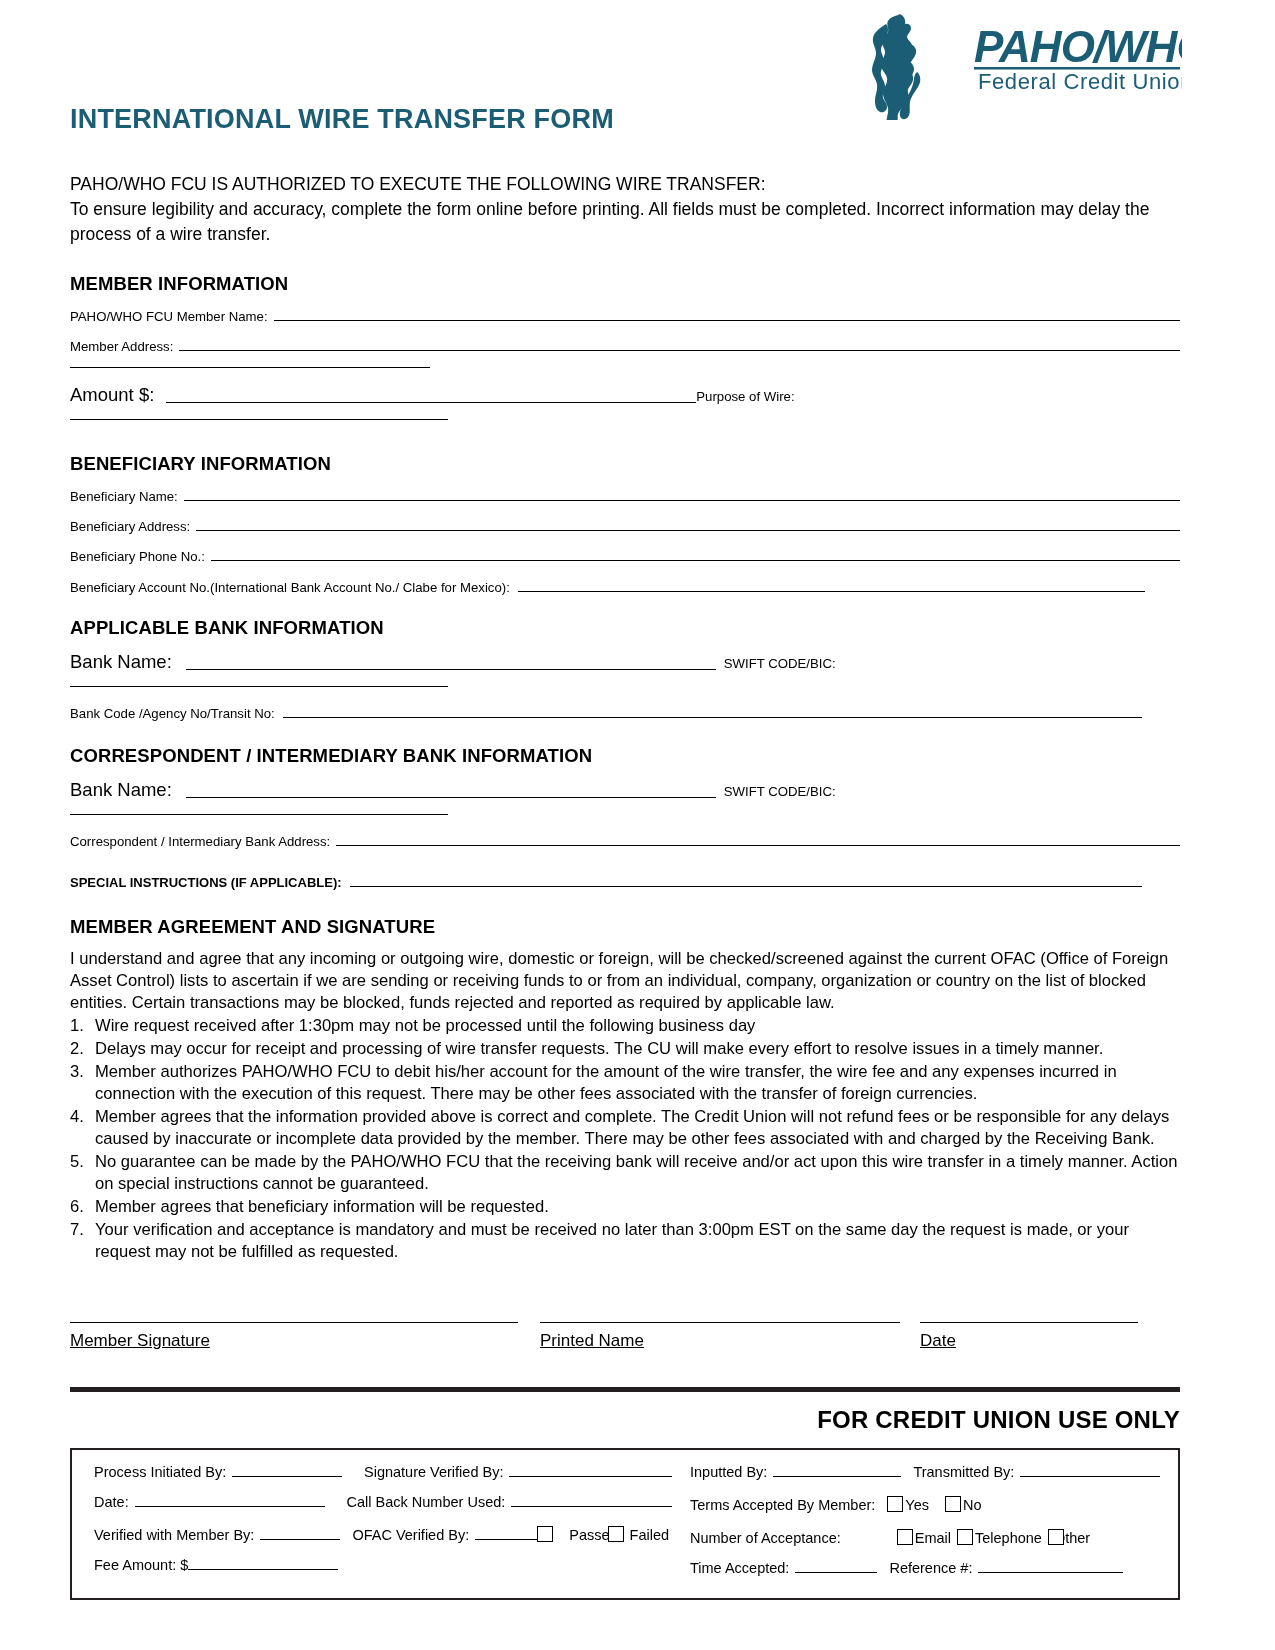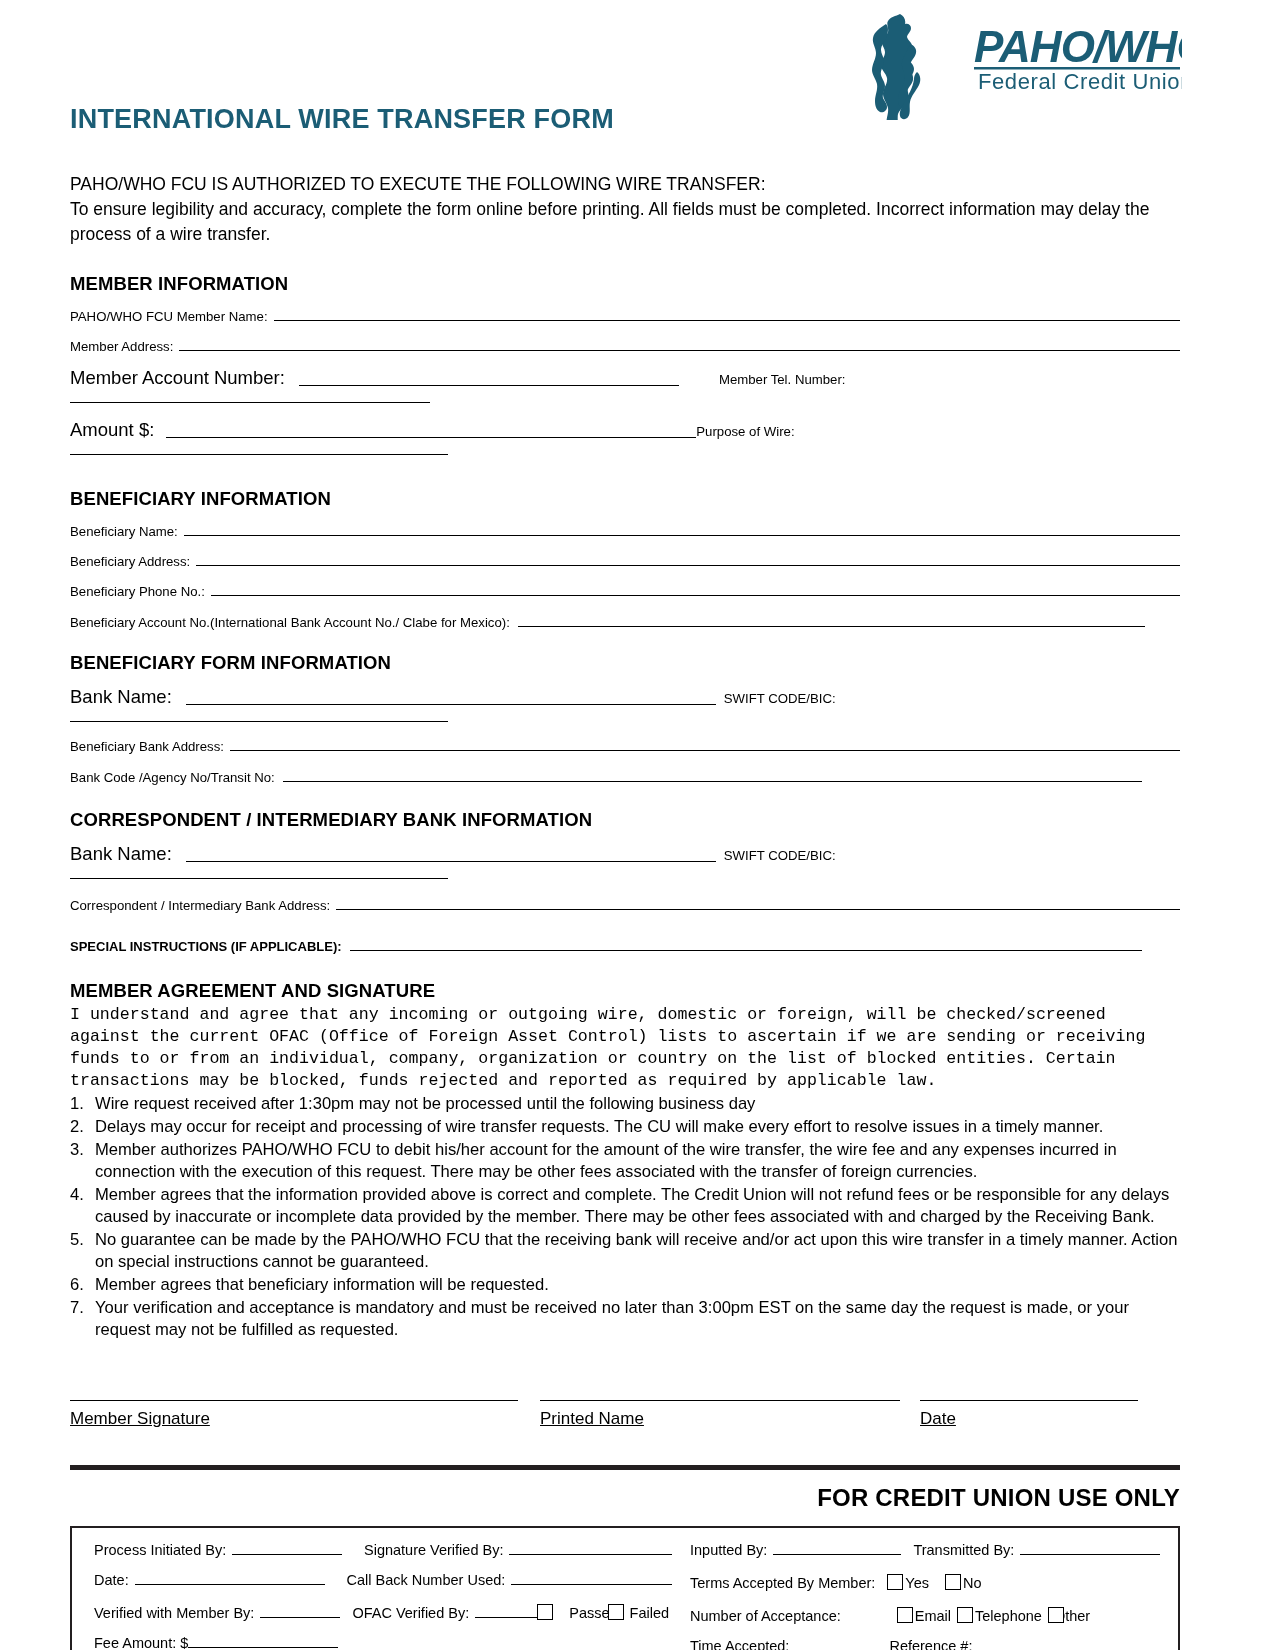--- a/index.html
+++ b/index.html
@@ -114,22 +114,21 @@
 
   .fixed-rule { width: 360px; }
   .acct-rule  { width: 380px; }
   .amt-rule   { width: 530px; }
   .bankname-rule { width: 530px; }
 
   
   .agree-p {
     font-size: 16.6px;
     line-height: 1.33;
-    margin-top: 2px;
-    font-family: Liberation Mono, monospace;
+    margin-top: 10px;
   }
   ol.terms {
     margin: 0;
     padding: 0;
     list-style: none;
     font-size: 16.6px;
     line-height: 1.33;
   }
   ol.terms li {
     position: relative;
@@ -264,25 +263,20 @@
     <div class="row r-name">
       <span class="lbl-sm">PAHO/WHO FCU Member Name:</span>
       <span class="rule grow" style="margin-left:6px;"></span>
     </div>
 
     <div class="row r-addr">
       <span class="lbl-sm">Member Address:</span>
       <span class="rule grow" style="margin-left:6px;"></span>
     </div>
 
-    <div class="row r-acct">
-      <span class="lbl-lg">Member Account Number:</span>
-      <span class="rule acct-rule" style="margin-left:14px;"></span>
-      <span class="lbl-sm" style="margin-left:40px;">Member Tel. Number:</span>
-    </div>
     <div class="row r-acct2">
       <span class="rule fixed-rule"></span>
     </div>
 
     <div class="row r-amt">
       <span class="lbl-lg">Amount $:</span>
       <span class="rule amt-rule" style="margin-left:12px;"></span>
       <span class="lbl-sm">Purpose of Wire:</span>
     </div>
     <div class="row r-amt2">
@@ -304,35 +298,31 @@
     <div class="row r-bphone">
       <span class="lbl-sm">Beneficiary Phone No.:</span>
       <span class="rule grow" style="margin-left:6px;"></span>
     </div>
 
     <div class="row r-bacct">
       <span class="lbl-sm">Beneficiary Account No.(International Bank Account No./ Clabe for Mexico):</span>
       <span class="rule grow" style="margin-left:8px;margin-right:35px;"></span>
     </div>
 
-    <div class="sec-head bbi">BENEFICIARY FORM INFORMATION</div>
+    <div class="sec-head bbi">APPLICABLE BANK INFORMATION</div>
 
     <div class="row r-bank">
       <span class="lbl-lg">Bank Name:</span>
       <span class="rule bankname-rule" style="margin-left:14px;"></span>
       <span class="lbl-sm" style="margin-left:8px;">SWIFT CODE/BIC:</span>
     </div>
     <div class="row r-bank2">
       <span class="rule fixed-rule" style="width:378px;"></span>
     </div>
 
-    <div class="row r-bbaddr">
-      <span class="lbl-sm">Beneficiary Bank Address:</span>
-      <span class="rule grow" style="margin-left:6px;"></span>
-    </div>
 
     <div class="row r-bcode">
       <span class="lbl-sm">Bank Code /Agency No/Transit No:</span>
       <span class="rule grow" style="margin-left:8px;margin-right:38px;"></span>
     </div>
 
     <div class="sec-head cib">CORRESPONDENT / INTERMEDIARY BANK INFORMATION</div>
 
     <div class="row r-bank">
       <span class="lbl-lg">Bank Name:</span>

